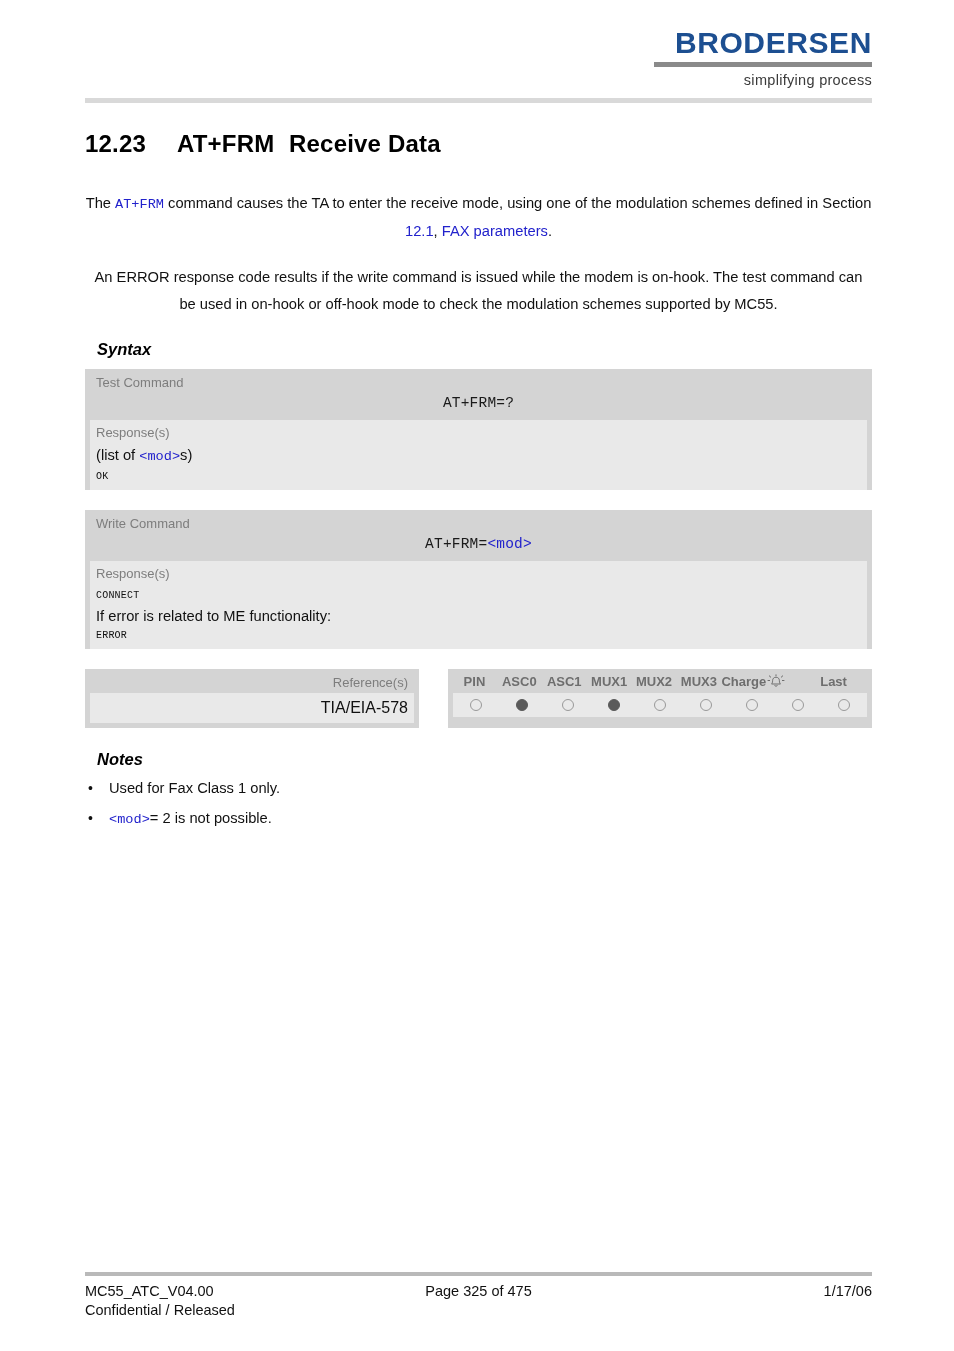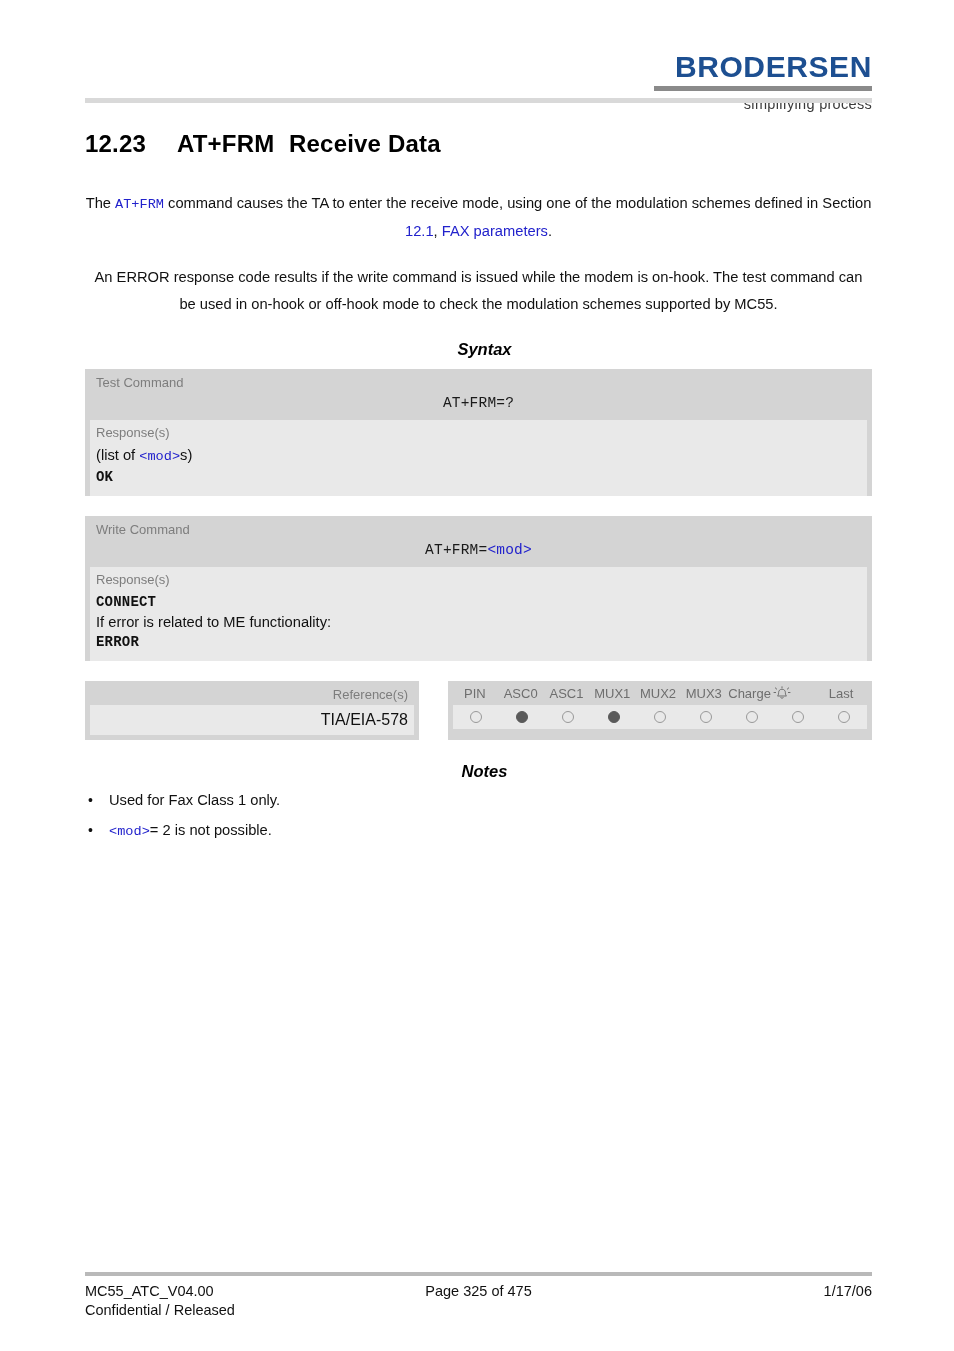--- a/index.html
+++ b/index.html
@@ -38,21 +38,20 @@
     text-align: right;
   }
   .logo-word {
     font-family: "Liberation Sans", sans-serif;
     font-weight: bold;
     font-size: 30px;
     letter-spacing: 0.6px;
     color: #1d4f91;
     line-height: 1;
     white-space: nowrap;
-    margin-top: 24px;
   }
   .logo-bar {
     margin-top: 4px;
     height: 5px;
     width: 100%;
     background: #8a8a8a;
   }
   .logo-tag {
     margin-top: 5px;
     font-size: 14.5px;
@@ -95,21 +94,20 @@
   }
   .mono { font-family: "Liberation Mono", monospace; font-size: 13.6px; }
   .blue { color: #2222cc; }
   .link { color: #2222cc; }
 
   h2.sec {
     font-size: 16.5px;
     font-weight: bold;
     font-style: italic;
     margin: 22px 0 10px 12px;
-    text-align: center;
   }
 
   
   .syn-block {
     background: #d4d4d4;
     width: 787px;
     box-sizing: border-box;
     margin-bottom: 20px;
     padding: 0;
   }
@@ -130,32 +128,31 @@
     background: #e9e9e9;
     margin: 0 5px 5px 5px;
     padding: 0;
   }
   .resp-label {
     font-size: 13px;
     color: #7d7d7d;
     padding: 5px 6px 3px 6px;
   }
   .resp-lines {
-    padding: 2px 6px 9px 6px;
+    padding: 2px 6px 3px 6px;
   }
   .resp-line {
     font-size: 14.7px;
     line-height: 20px;
     color: #111;
   }
   .resp-line.monoline {
     font-family: "Liberation Mono", monospace;
-    font-size: 14px;
+    font-size: 10px;
     letter-spacing: 0.2px;
-    font-weight: bold;
   }
 
   
   .ref-row {
     display: flex;
     width: 787px;
     gap: 29px;
     margin-top: 8px;
   }
   .ref-block {
@@ -172,21 +169,22 @@
     color: #111;
   }
   .status-block {
     background: #d4d4d4;
     width: 424px;
     box-sizing: border-box;
     padding: 0;
   }
   .status-head {
     display: flex;
-    padding: 5px 8px 4px 4px;
+    padding: 5px 16px 4px 4px;
+    font-weight: bold;
   }
   .status-head div {
     flex: 1;
     text-align: center;
     font-size: 13px;
     color: #6e6e6e;
     white-space: nowrap;
   }
   .status-cells {
     background: #e9e9e9;

